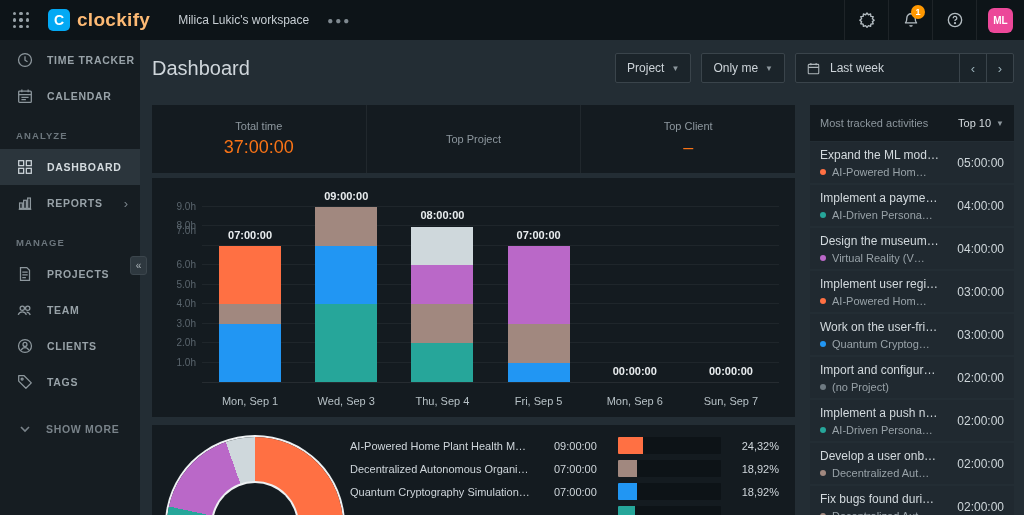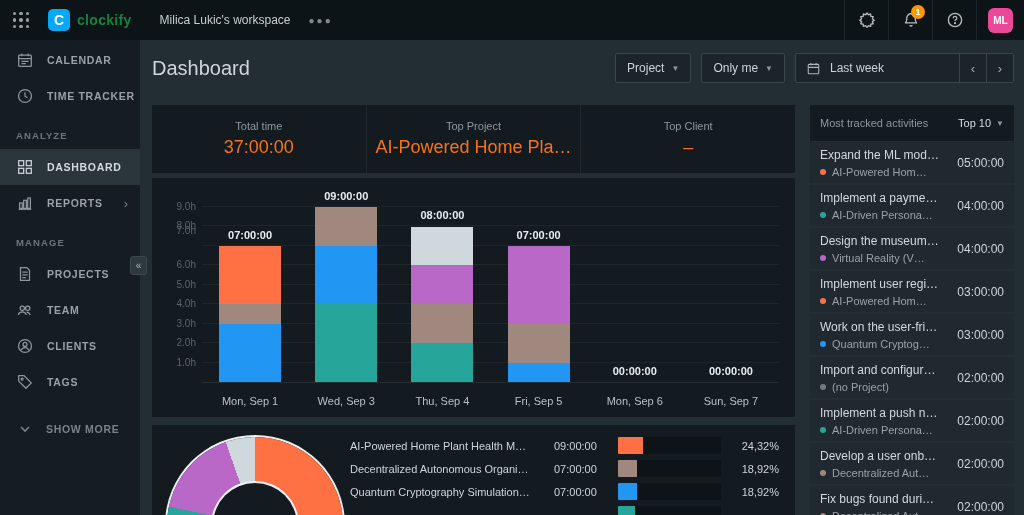--- a/index.html
+++ b/index.html
@@ -11,21 +11,21 @@
   }
   
   .topbar { position:absolute; left:0; top:0; width:1024px; height:40px;
     background:#0d1418; display:flex; align-items:center; z-index:10; }
   .apps { width:16px; height:16px; margin-left:13px; display:grid;
     grid-template-columns:repeat(3,1fr); grid-template-rows:repeat(3,1fr); gap:3px; cursor:pointer;}
   .apps i { background:#96a0a6; border-radius:50%; }
   .logo { display:flex; align-items:center; gap:7px; margin-left:19px; cursor:pointer;}
   .logo-mark { width:22px; height:22px; border-radius:5px; background:#03a9f4; color:#fff;
     font-weight:bold; font-size:14px; display:flex; align-items:center; justify-content:center;}
-  .logo-text { color:#15803d; font-size:14px; font-weight:700; letter-spacing:.3px; }
+  .logo-text { color:#fdba74; font-size:19px; font-weight:700; letter-spacing:.3px; }
   .workspace { margin-left:28px; font-size:12px; color:#c7ced3; cursor:pointer; }
   .tb-dots { margin-left:18px; color:#7f8990; font-size:10px; letter-spacing:2px; cursor:pointer; }
   .tb-spacer { flex:1; }
   .tb-icon { width:44px; height:40px; display:flex; align-items:center; justify-content:center;
     border-left:1px solid rgba(255,255,255,.07); position:relative; cursor:pointer; }
   .tb-icon svg { stroke:#b3bcc1; fill:none; stroke-width:1.5; }
   .badge { position:absolute; top:5px; right:7px; min-width:14px; height:14px; border-radius:8px;
     background:#ff9800; color:#fff; font-size:9px; font-weight:bold;
     display:flex; align-items:center; justify-content:center; padding:0 3px; }
   .avatar-wrap { width:48px; height:40px; display:flex; align-items:center; justify-content:center;
@@ -161,34 +161,34 @@
   <div class="avatar-wrap">
     <span class="avatar">ML</span>
   </div>
 </div>
 
 <div class="sidebar">
   <div style="height:2px"></div>
   <div class="side-item">
     <span class="s-icon">
         <svg width="18" height="18" viewBox="0 0 20 20">
+          <circle cx="10" cy="10" r="7.2"></circle>
+          <path d="M10 5.8v4.4l2.8 1.8"></path>
+        </svg>
+      </span>
+    <span class="s-label">TIME TRACKER</span>
+  </div>
+  <div class="side-item">
+    <span class="s-icon">
+        <svg width="18" height="18" viewBox="0 0 20 20">
           <rect x="3" y="4.5" width="14" height="12.5" rx="1"></rect>
           <path d="M3 8.5h14M6.5 2.8v3M13.5 2.8v3M6 11.5h8M6 14h5"></path>
         </svg>
       </span>
     <span class="s-label">CALENDAR</span>
-  </div>
-  <div class="side-item">
-    <span class="s-icon">
-        <svg width="18" height="18" viewBox="0 0 20 20">
-          <circle cx="10" cy="10" r="7.2"></circle>
-          <path d="M10 5.8v4.4l2.8 1.8"></path>
-        </svg>
-      </span>
-    <span class="s-label">TIME TRACKER</span>
   </div>
   <div class="side-header">ANALYZE</div>
   <div class="side-item active">
     <span class="s-icon">
         <svg width="18" height="18" viewBox="0 0 20 20">
           <rect x="3" y="3" width="5.5" height="5.5"></rect>
           <rect x="11.5" y="3" width="5.5" height="5.5"></rect>
           <rect x="3" y="11.5" width="5.5" height="5.5"></rect>
           <rect x="11.5" y="11.5" width="5.5" height="5.5"></rect>
         </svg>
@@ -284,21 +284,20 @@
     </div>
   </div>
 
   <div class="stats-card">
     <div class="stat">
       <div class="stat-label">Total time</div>
       <div class="stat-value">37:00:00</div>
     </div>
     <div class="stat">
       <div class="stat-label">Top Project</div>
-      <div class="stat-value">AI-Powered Home Pla…</div>
     </div>
     <div class="stat">
       <div class="stat-label">Top Client</div>
       <div class="stat-value">–</div>
     </div>
   </div>
 
   <div class="chart-card">
     <div class="plot">
         <div class="gridline" style="bottom: 19.4444px;"></div>

